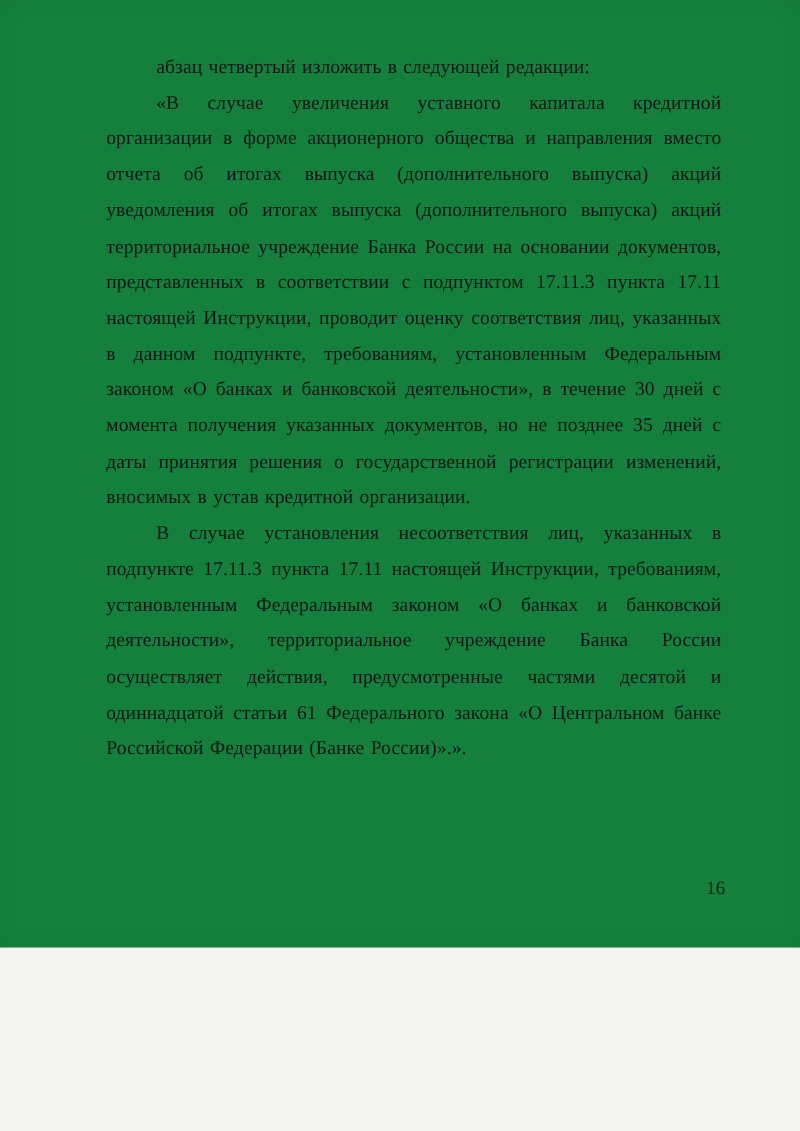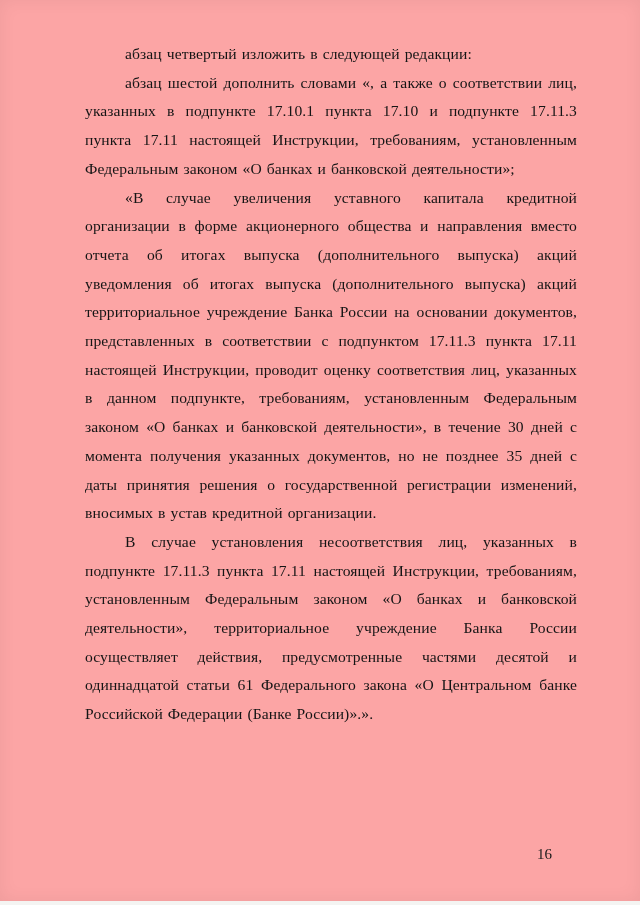--- a/index.html
+++ b/index.html
@@ -8,22 +8,22 @@
   }
   body {
     width: 640px;
     height: 905px;
     background: #f4f4f2;
     font-family: "Liberation Serif", "DejaVu Serif", serif;
   }
   .page {
     position: relative;
     width: 640px;
-    height: 901px;
-    background: #fca5a5;
+    height: 758px;
+    background: #15803d;
     box-sizing: border-box;
     overflow: hidden;
     box-shadow: inset 0 0 18px rgba(0,0,0,0.06);
   }
   .doc-body {
     position: absolute;
     top: 40px;
     left: 85px;
     width: 492px;
     color: #151515;
@@ -33,30 +33,29 @@
     letter-spacing: 0.1px;
   }
   .doc-body p {
     margin: 0;
     padding: 0;
     text-indent: 40px;
     word-spacing: 1px;
   }
   .page-number {
     position: absolute;
-    right: 88px;
+    right: 60px;
     bottom: 38px;
     font-size: 15px;
     color: #1a1a1a;
   }
 </style>
 </head>
 <body>
 
 <div class="page">
   <div class="doc-body">
       <p>абзац четвертый изложить в следующей редакции:</p>
-      <p>абзац шестой дополнить словами «, а также о соответствии лиц, указанных в подпункте 17.10.1 пункта 17.10 и подпункте 17.11.3 пункта 17.11 настоящей Инструкции, требованиям, установленным Федеральным законом «О банках и банковской деятельности»;</p>
       <p>«В случае увеличения уставного капитала кредитной организации в форме акционерного общества и направления вместо отчета об итогах выпуска (дополнительного выпуска) акций уведомления об итогах выпуска (дополнительного выпуска) акций территориальное учреждение Банка России на основании документов, представленных в соответствии с подпунктом 17.11.3 пункта 17.11 настоящей Инструкции, проводит оценку соответствия лиц, указанных в данном подпункте, требованиям, установленным Федеральным законом «О банках и банковской деятельности», в течение 30 дней с момента получения указанных документов, но не позднее 35 дней с даты принятия решения о государственной регистрации изменений, вносимых в устав кредитной организации.</p>
       <p>В случае установления несоответствия лиц, указанных в подпункте 17.11.3 пункта 17.11 настоящей Инструкции, требованиям, установленным Федеральным законом «О банках и банковской деятельности», территориальное учреждение Банка России осуществляет действия, предусмотренные частями десятой и одиннадцатой статьи 61 Федерального закона «О Центральном банке Российской Федерации (Банке России)».».</p>
     </div>
   <div class="page-number">16</div>
 </div>
 
 </body></html>

